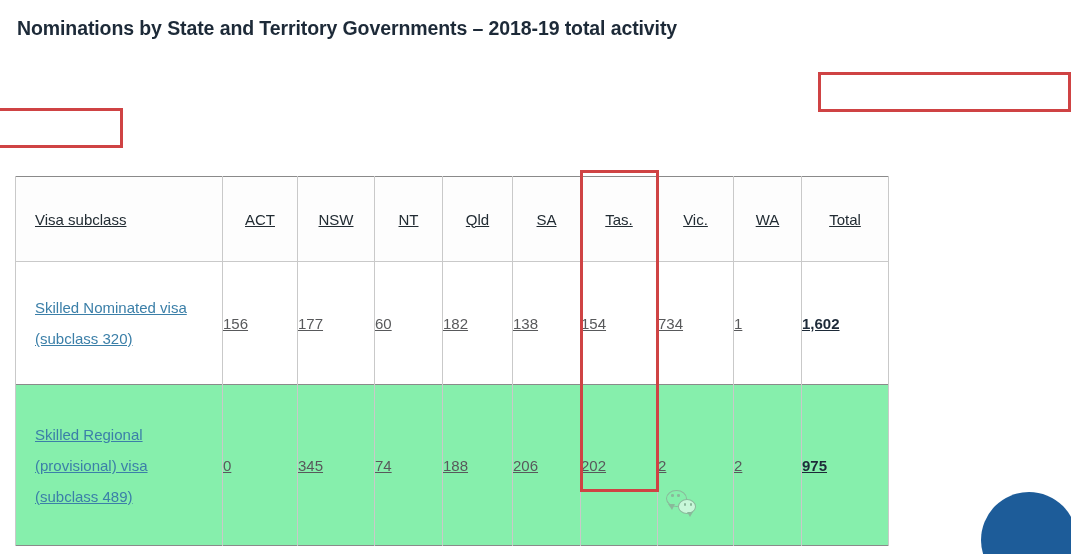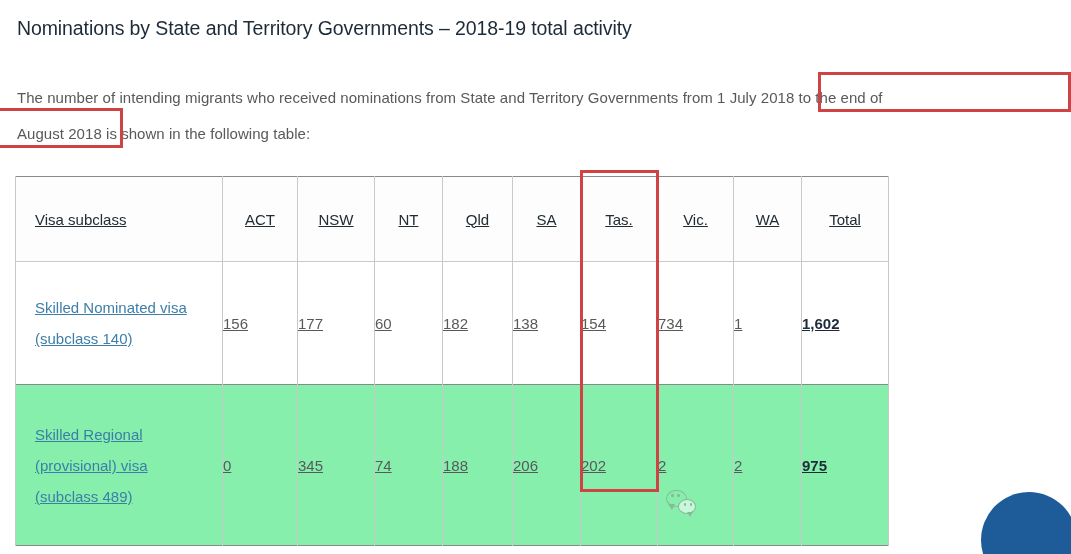--- a/index.html
+++ b/index.html
@@ -21,21 +21,21 @@
     height: 554px;
     background: #ffffff;
   }
 
   
   .page-title {
     position: absolute;
     left: 17px;
     top: 17px;
     font-size: 19.5px;
-    font-weight: normal;
+    font-weight: bold;
     color: #1d2a38;
     letter-spacing: -0.1px;
     white-space: nowrap;
   }
 
   
   .intro {
     position: absolute;
     left: 17px;
     top: 80px;
@@ -223,24 +223,20 @@
     background: #1d5c99;
   }
 </style>
 </head>
 <body>
 
 <div id="page">
 
   <div class="page-title">Nominations by State and Territory Governments – 2018-19 total activity</div>
 
-  <div class="intro">
-    <span class="line1">The number of intending migrants who received nominations from State and Territory Governments from 1 July 2018 to the end of</span>
-    <span class="line2">August 2018 is shown in the following table:</span>
-  </div>
 
   <div class="table-wrap">
     <table class="nom-table">
       <colgroup>
         <col class="c-visa">
           <col class="c-act">
           <col class="c-nsw">
           <col class="c-nt">
           <col class="c-qld">
         <col class="c-sa">
@@ -259,21 +255,21 @@
           <th>SA</th>
           <th>Tas.</th>
           <th>Vic.</th>
           <th>WA</th>
           <th>Total</th>
         </tr>
       </thead>
       <tbody>
         <tr class="row-1">
           <td class="cell-visa">
-            <a class="visa-link">Skilled Nominated visa (subclass 140)</a>
+            <a class="visa-link">Skilled Nominated visa (subclass 320)</a>
           </td>
           <td>156</td>
           <td>177</td>
           <td>60</td>
           <td>182</td>
           <td>138</td>
           <td>154</td>
           <td>734</td>
           <td>1</td>
           <td class="cell-total">1,602</td>

